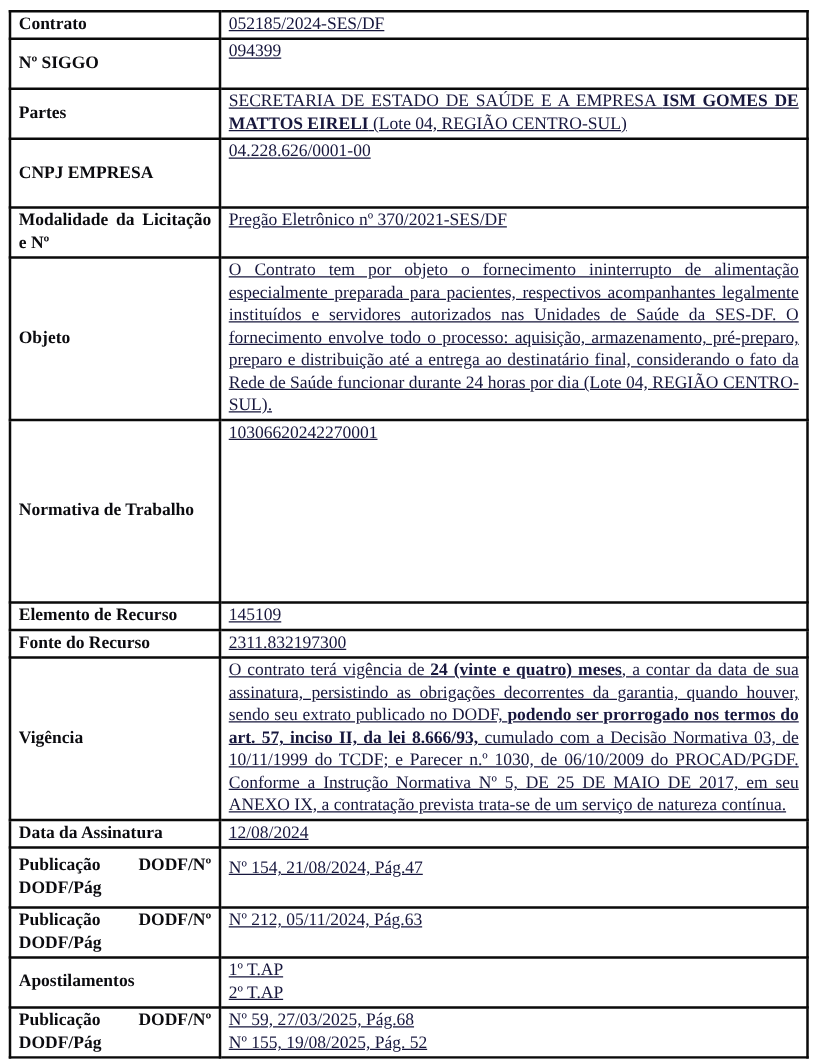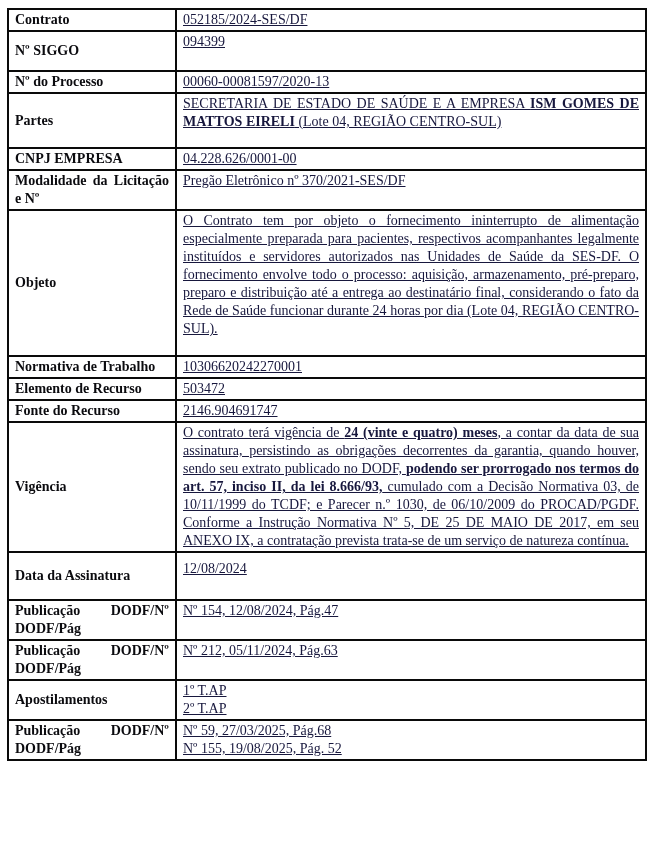--- a/index.html
+++ b/index.html
@@ -73,26 +73,20 @@
             <p><span>052185/2024-SES/DF</span></p>
           </td>
         </tr>
         <tr>
           <td class="label">Nº SIGGO</td>
           <td class="value">
             <p><span>094399</span></p>
           </td>
         </tr>
         <tr>
-          <td class="label">Nº do Processo</td>
-          <td class="value">
-            <p><span>00060-00081597/2020-13</span></p>
-          </td>
-        </tr>
-        <tr>
           <td class="label">Partes</td>
           <td class="value justify">
             <p><span>SECRETARIA DE ESTADO DE SAÚDE E A EMPRESA </span><span class="b">ISM GOMES DE MATTOS EIRELI</span><span> (Lote 04, REGIÃO CENTRO-SUL)</span></p>
           </td>
         </tr>
         <tr>
           <td class="label">CNPJ EMPRESA</td>
           <td class="value">
             <p><span>04.228.626/0001-00</span></p>
           </td>
@@ -111,45 +105,45 @@
         </tr>
         <tr>
           <td class="label">Normativa de Trabalho</td>
           <td class="value">
             <p><span>10306620242270001</span></p>
           </td>
         </tr>
         <tr>
           <td class="label">Elemento de Recurso</td>
           <td class="value">
-            <p><span>503472</span></p>
+            <p><span>145109</span></p>
           </td>
         </tr>
         <tr>
           <td class="label">Fonte do Recurso</td>
           <td class="value">
-            <p><span>2146.904691747</span></p>
+            <p><span>2311.832197300</span></p>
           </td>
         </tr>
         <tr>
           <td class="label">Vigência</td>
           <td class="value justify">
             <p><span>O contrato terá vigência de </span><span class="b">24 (vinte e quatro) meses</span><span>, a contar da data de sua assinatura, persistindo as obrigações decorrentes da garantia, quando houver, sendo seu extrato publicado no DODF, </span><span class="b">podendo ser prorrogado nos termos do art. 57, inciso II, da lei 8.666/93,</span><span> cumulado com a Decisão Normativa 03, de 10/11/1999 do TCDF; e Parecer n.º 1030, de 06/10/2009 do PROCAD/PGDF. Conforme a Instrução Normativa Nº 5, DE 25 DE MAIO DE 2017, em seu ANEXO IX, a contratação prevista trata-se de um serviço de natureza contínua.</span></p>
           </td>
         </tr>
         <tr>
           <td class="label">Data da Assinatura</td>
           <td class="value">
             <p><span>12/08/2024</span></p>
           </td>
         </tr>
         <tr>
           <td class="label">Publicação DODF/Nº DODF/Pág</td>
           <td class="value">
-            <p><span>Nº 154, 12/08/2024, Pág.47</span></p>
+            <p><span>Nº 154, 21/08/2024, Pág.47</span></p>
           </td>
         </tr>
         <tr>
           <td class="label">Publicação DODF/Nº DODF/Pág</td>
           <td class="value">
             <p><span>Nº 212, 05/11/2024, Pág.63</span></p>
           </td>
         </tr>
         <tr>
           <td class="label">Apostilamentos</td>

